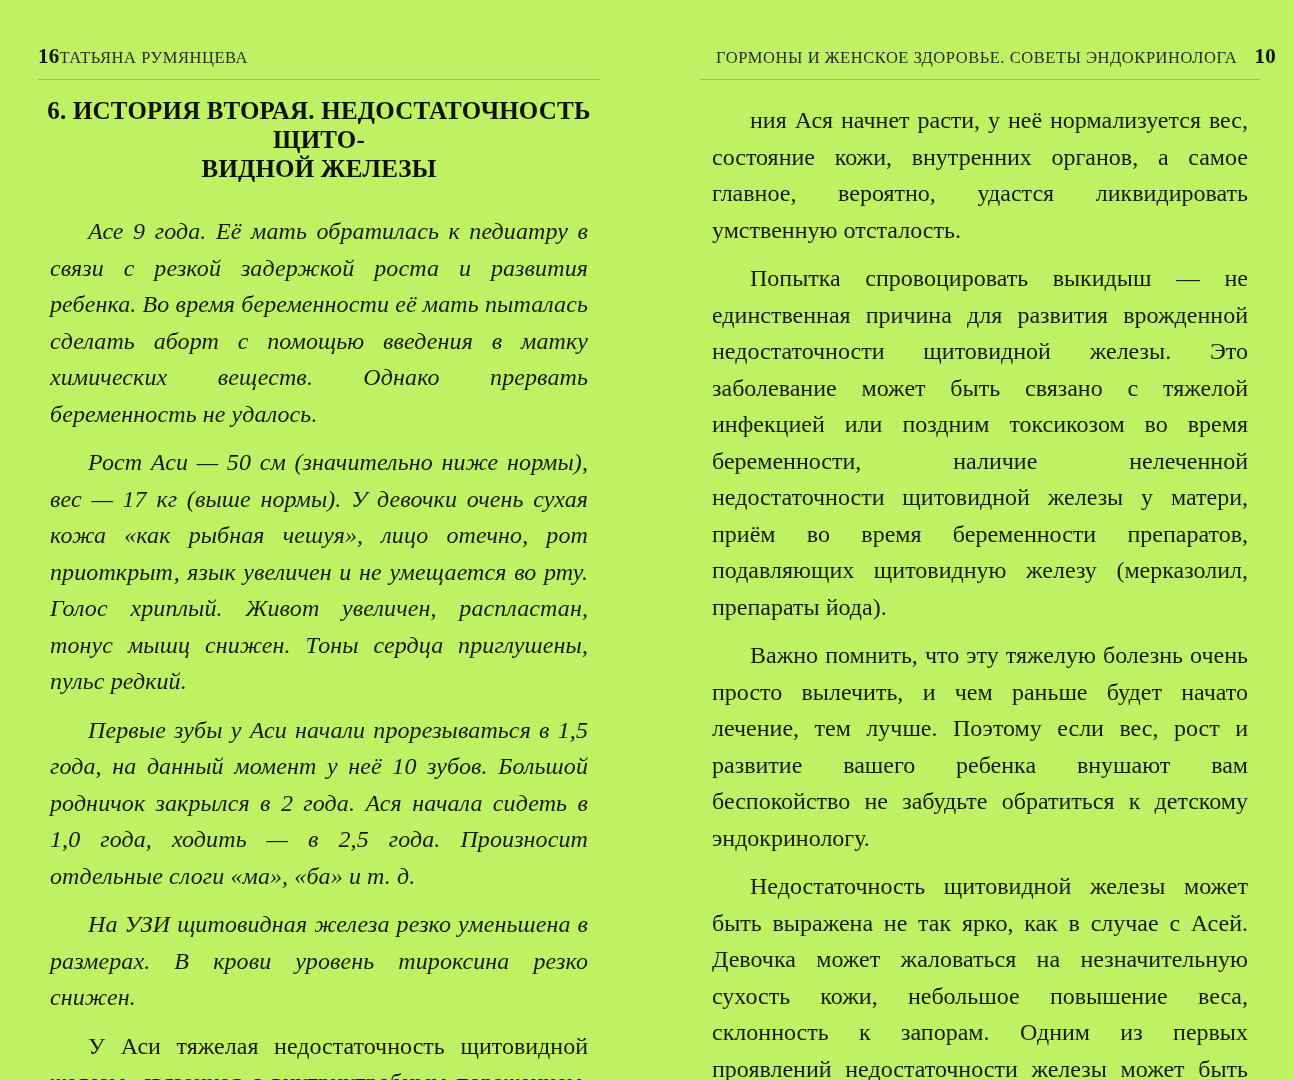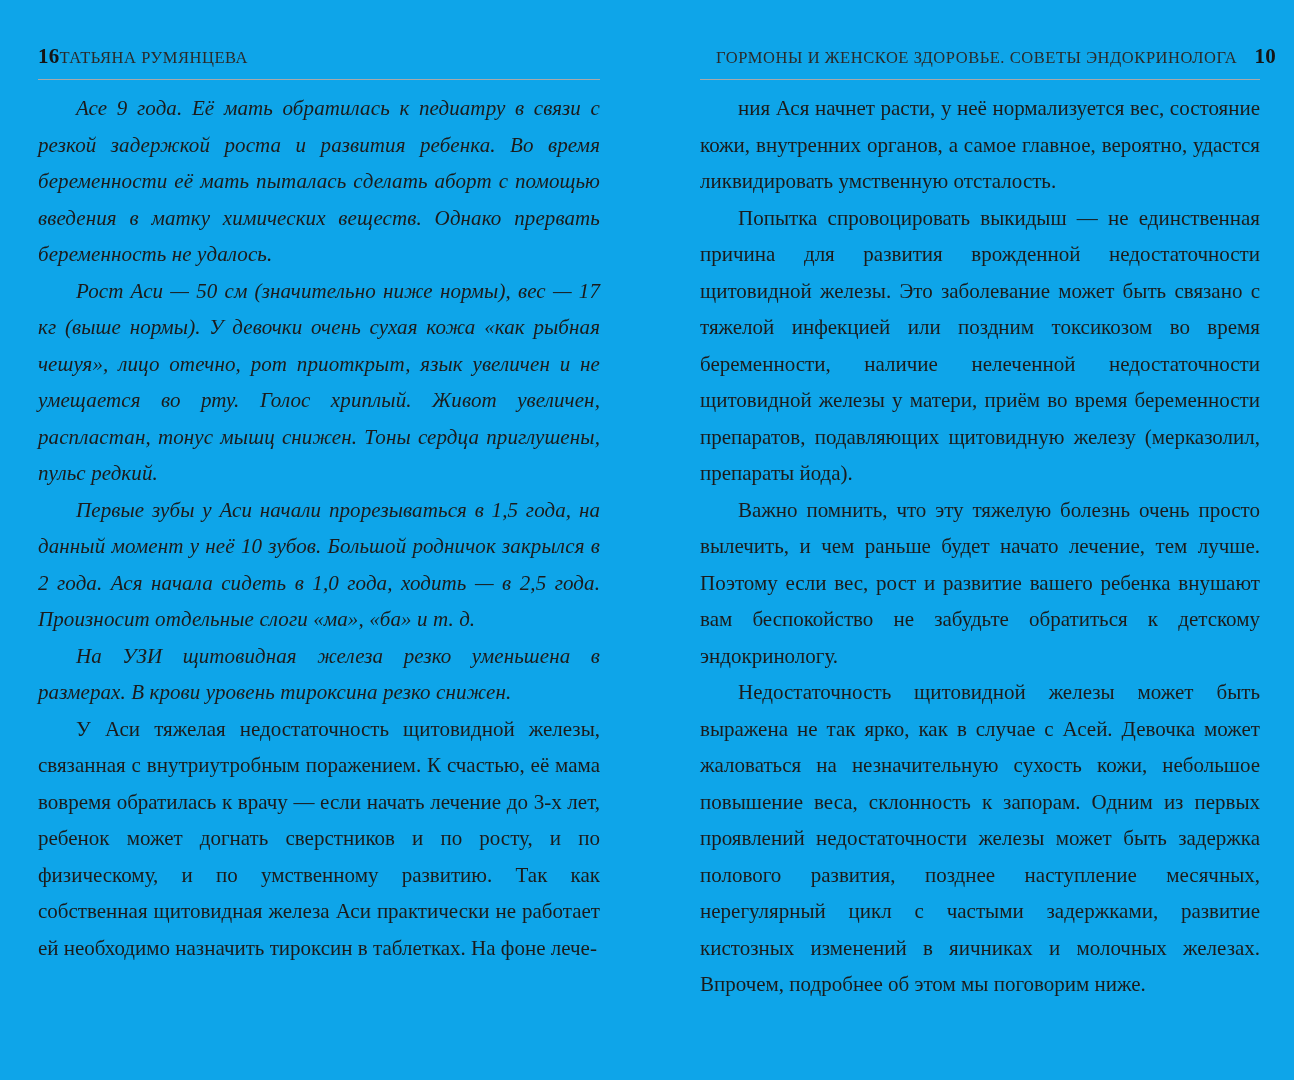--- a/index.html
+++ b/index.html
@@ -5,21 +5,21 @@
   html, body {
     margin: 0;
     padding: 0;
     background: #ffffff;
   }
 
   .page-spread {
     position: relative;
     width: 1294px;
     height: 1080px;
-    background: #0ea5e9;
+    background: #bef264;
     overflow: hidden;
     font-family: "Liberation Serif", "DejaVu Serif", serif;
     color: #1c1c1c;
   }
 
   
   .running-head {
     position: absolute;
     top: 44px;
     height: 26px;
@@ -67,22 +67,22 @@
     font-weight: bold;
     text-align: center;
     line-height: 1.16;
     letter-spacing: 0.2px;
     margin: 6px 0 30px 0;
     color: #111111;
   }
   .chapter-title .line { display: block; }
 
   p.body {
-    margin: 0;
-    font-size: 21px;
+    margin: 12px;
+    font-size: 24px;
     line-height: 36.5px;
     text-align: justify;
     text-indent: 38px;
     hyphens: manual;
     color: #1b1b1b;
   }
   p.body.italic {
     font-style: italic;
     letter-spacing: 0.1px;
   }
@@ -103,20 +103,24 @@
   <div class="head-rule left"></div>
 
   <div class="running-head right">
     <span class="running-title">ГОРМОНЫ И ЖЕНСКОЕ ЗДОРОВЬЕ. СОВЕТЫ ЭНДОКРИНОЛОГА</span>
     <span class="folio">10</span>
   </div>
   <div class="head-rule right"></div>
 
   <div class="column left">
 
+    <h1 class="chapter-title">
+      <span class="line">6. ИСТОРИЯ ВТОРАЯ. НЕДОСТАТОЧНОСТЬ ЩИТО-</span>
+      <span class="line">ВИДНОЙ ЖЕЛЕЗЫ</span>
+    </h1>
 
     <p class="body italic">Асе 9 года. Её мать обратилась к педиатру в связи с резкой задержкой роста и развития ребенка. Во время беременности её мать пыталась сделать аборт с помощью введения в матку химических веществ. Однако прервать беременность не удалось.</p>
     <p class="body italic">Рост Аси — 50 см (значительно ниже нормы), вес — 17 кг (выше нормы). У девочки очень сухая кожа «как рыбная чешуя», лицо отечно, рот приоткрыт, язык увеличен и не умещается во рту. Голос хриплый. Живот увеличен, распластан, тонус мышц снижен. Тоны сердца приглушены, пульс редкий.</p>
     <p class="body italic">Первые зубы у Аси начали прорезываться в 1,5 года, на данный момент у неё 10 зубов. Большой родничок закрылся в 2 года. Ася начала сидеть в 1,0 года, ходить — в 2,5 года. Произносит отдельные слоги «ма», «ба» и т. д.</p>
     <p class="body italic gap-after-case">На УЗИ щитовидная железа резко уменьшена в размерах. В крови уровень тироксина резко снижен.</p>
 
     <p class="body roman">У Аси тяжелая недостаточность щитовидной железы, связанная с внутриутробным поражением. К счастью, её мама вовремя обратилась к врачу — если начать лечение до 3-х лет, ребенок может догнать сверстников и по росту, и по физическому, и по умственному развитию. Так как собственная щитовидная железа Аси практически не работает ей необходимо назначить тироксин в таблетках. На фоне лече-</p>
   </div>
 
   <div class="column right">

